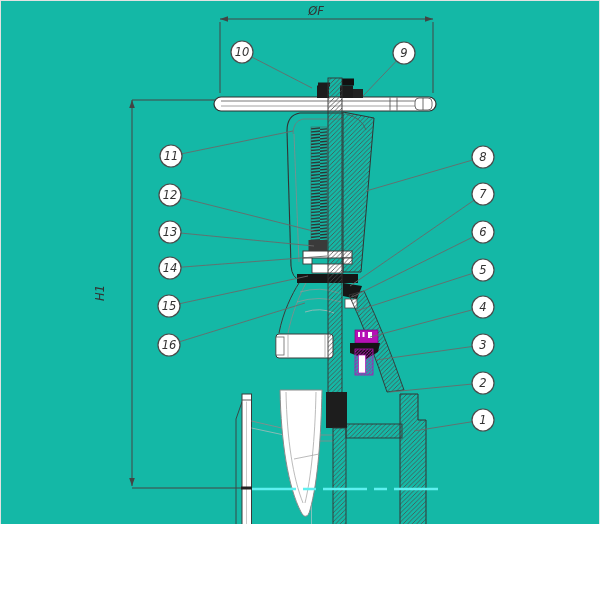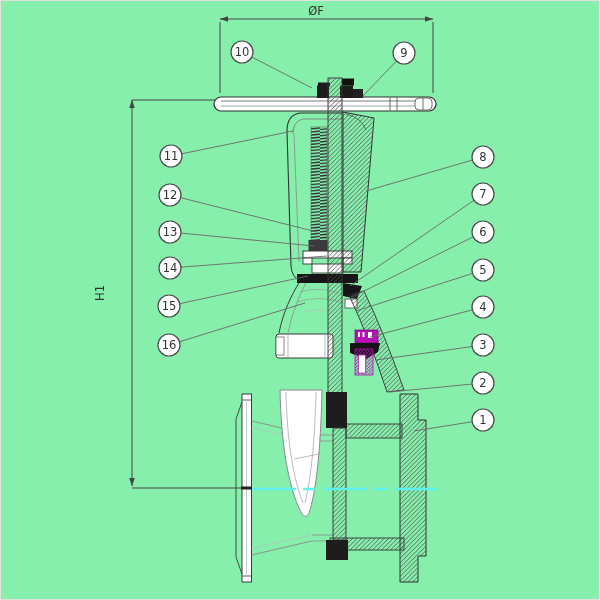--- a/index.html
+++ b/index.html
@@ -1,17 +1,17 @@
 <!DOCTYPE html>
 <html><head>
 <meta charset="utf-8">
 <style>
   html,body{margin:0;padding:0;background:#ffffff;}
-  .page{width:600px;height:600px;position:relative;background:#86efac;
-        font-family:"DejaVu Sans","Liberation Sans",sans-serif;}
+  .page{width:600px;height:524px;position:relative;background:#14b8a6;
+        font-family:"DejaVu Sans","Liberation Sans",sans-serif;font-style:italic;}
   svg{display:block;}
   text{font-family:"DejaVu Sans","Liberation Sans",sans-serif;}
 </style>
 </head>
 <body>
 
 <div class="page">
 <svg width="600" height="600" viewBox="0 0 600 600">
   <defs>
     <pattern id="h4" width="4.5" height="4.5" patternUnits="userSpaceOnUse">

